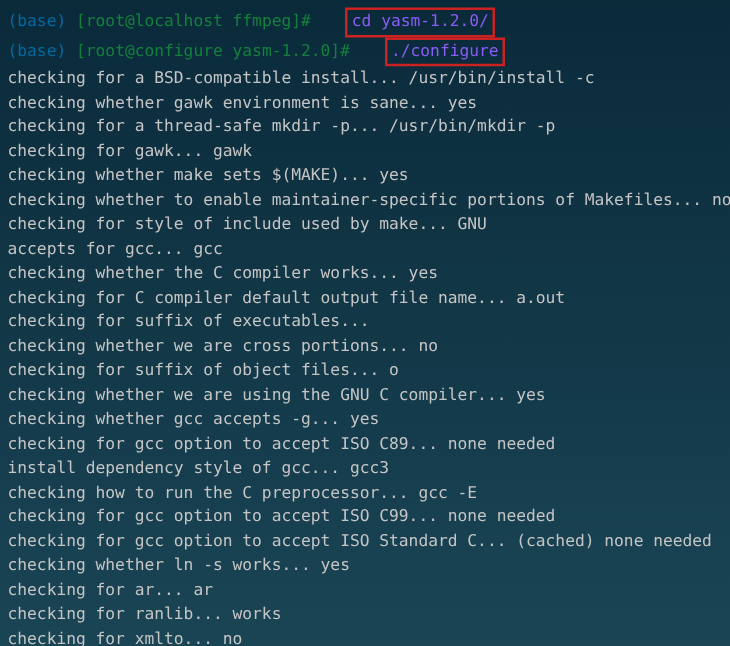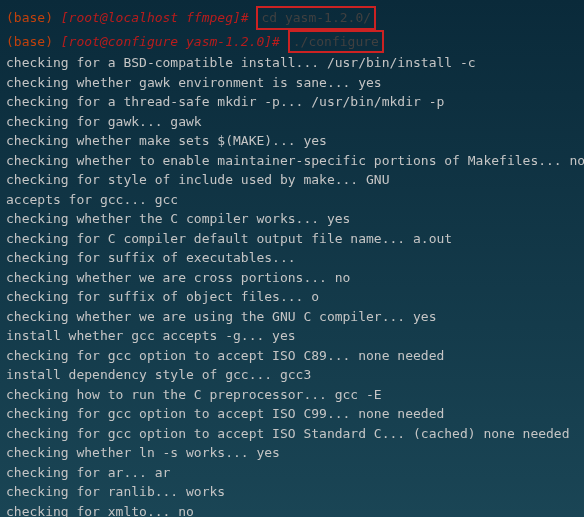--- a/index.html
+++ b/index.html
@@ -15,32 +15,32 @@
       padding: 6px;
       width: 584px;
       height: 517px;
       line-height: 1.5;
       overflow: hidden;
     }
     .line {
       white-space: pre;
     }
     .prompt-env {
-      color: #c2410c;
+      color: #0369a1;
       margin-top: 28px;
     }
     .prompt-user {
-      color: #b91c1c;
-      font-style: italic;
+      color: #15803d;
     }
     .highlight-box {
       border: 2px solid #cc2222;
       padding: 0 3px;
       display: inline-block;
-      color: #404040;
+      color: #8b5cf6;
+      margin-left: 20px;
     }
   </style>
 </head>
 <body>
 
 <div class="line"><span class="prompt-env">(base) </span><span class="prompt-user">[root@localhost ffmpeg]# </span><span class="highlight-box">cd yasm-1.2.0/</span></div>
 <div class="line"><span class="prompt-env">(base) </span><span class="prompt-user">[root@configure yasm-1.2.0]# </span><span class="highlight-box">./configure</span></div>
 <div class="line">checking for a BSD-compatible install... /usr/bin/install -c</div>
 <div class="line">checking whether gawk environment is sane... yes</div>
 <div class="line">checking for a thread-safe mkdir -p... /usr/bin/mkdir -p</div>
@@ -48,21 +48,21 @@
 <div class="line">checking whether make sets $(MAKE)... yes</div>
 <div class="line">checking whether to enable maintainer-specific portions of Makefiles... no</div>
 <div class="line">checking for style of include used by make... GNU</div>
 <div class="line">accepts for gcc... gcc</div>
 <div class="line">checking whether the C compiler works... yes</div>
 <div class="line">checking for C compiler default output file name... a.out</div>
 <div class="line">checking for suffix of executables... </div>
 <div class="line">checking whether we are cross portions... no</div>
 <div class="line">checking for suffix of object files... o</div>
 <div class="line">checking whether we are using the GNU C compiler... yes</div>
-<div class="line">install whether gcc accepts -g... yes</div>
+<div class="line">checking whether gcc accepts -g... yes</div>
 <div class="line">checking for gcc option to accept ISO C89... none needed</div>
 <div class="line">install dependency style of gcc... gcc3</div>
 <div class="line">checking how to run the C preprocessor... gcc -E</div>
 <div class="line">checking for gcc option to accept ISO C99... none needed</div>
 <div class="line">checking for gcc option to accept ISO Standard C... (cached) none needed</div>
 <div class="line">checking whether ln -s works... yes</div>
 <div class="line">checking for ar... ar</div>
 <div class="line">checking for ranlib... works</div>
 <div class="line">checking for xmlto... no</div>
 

